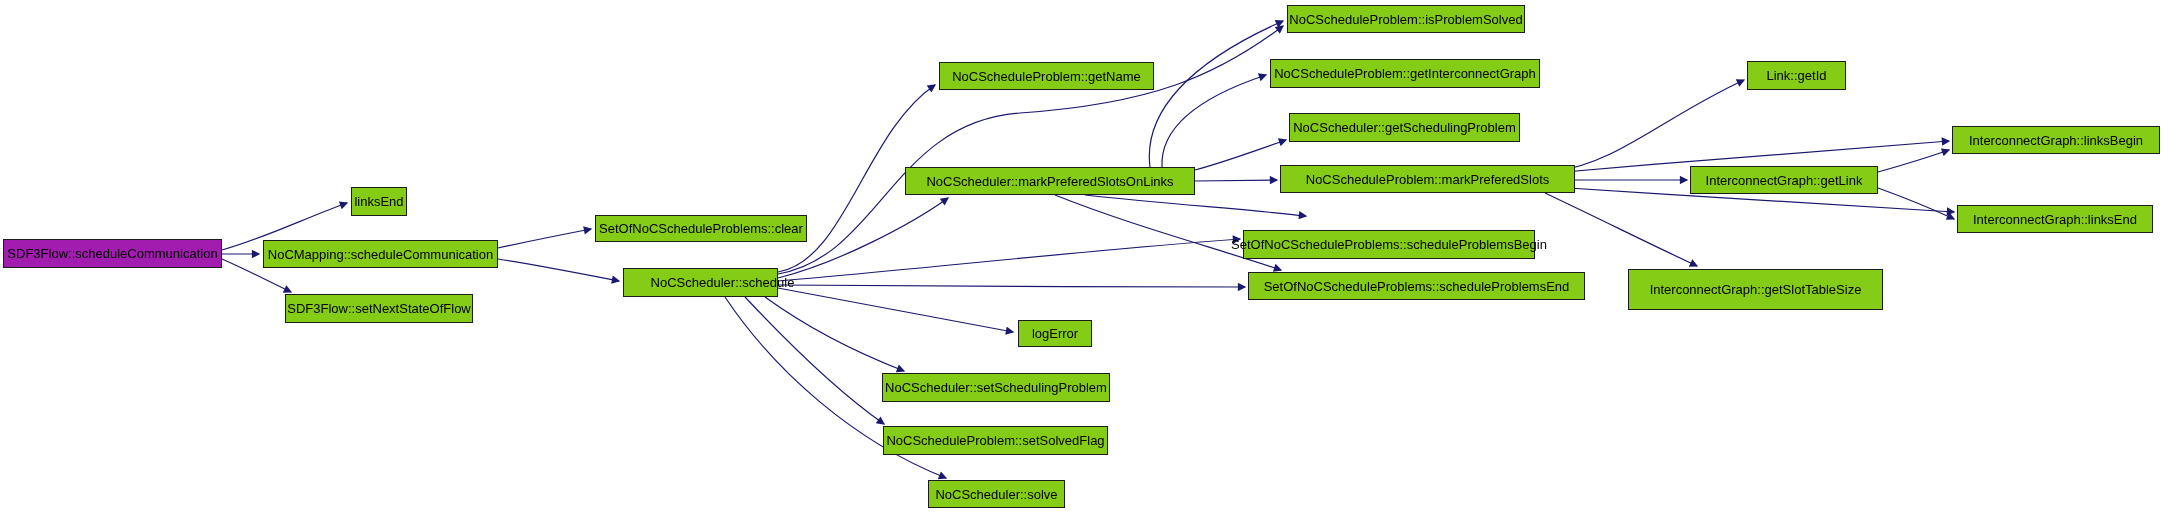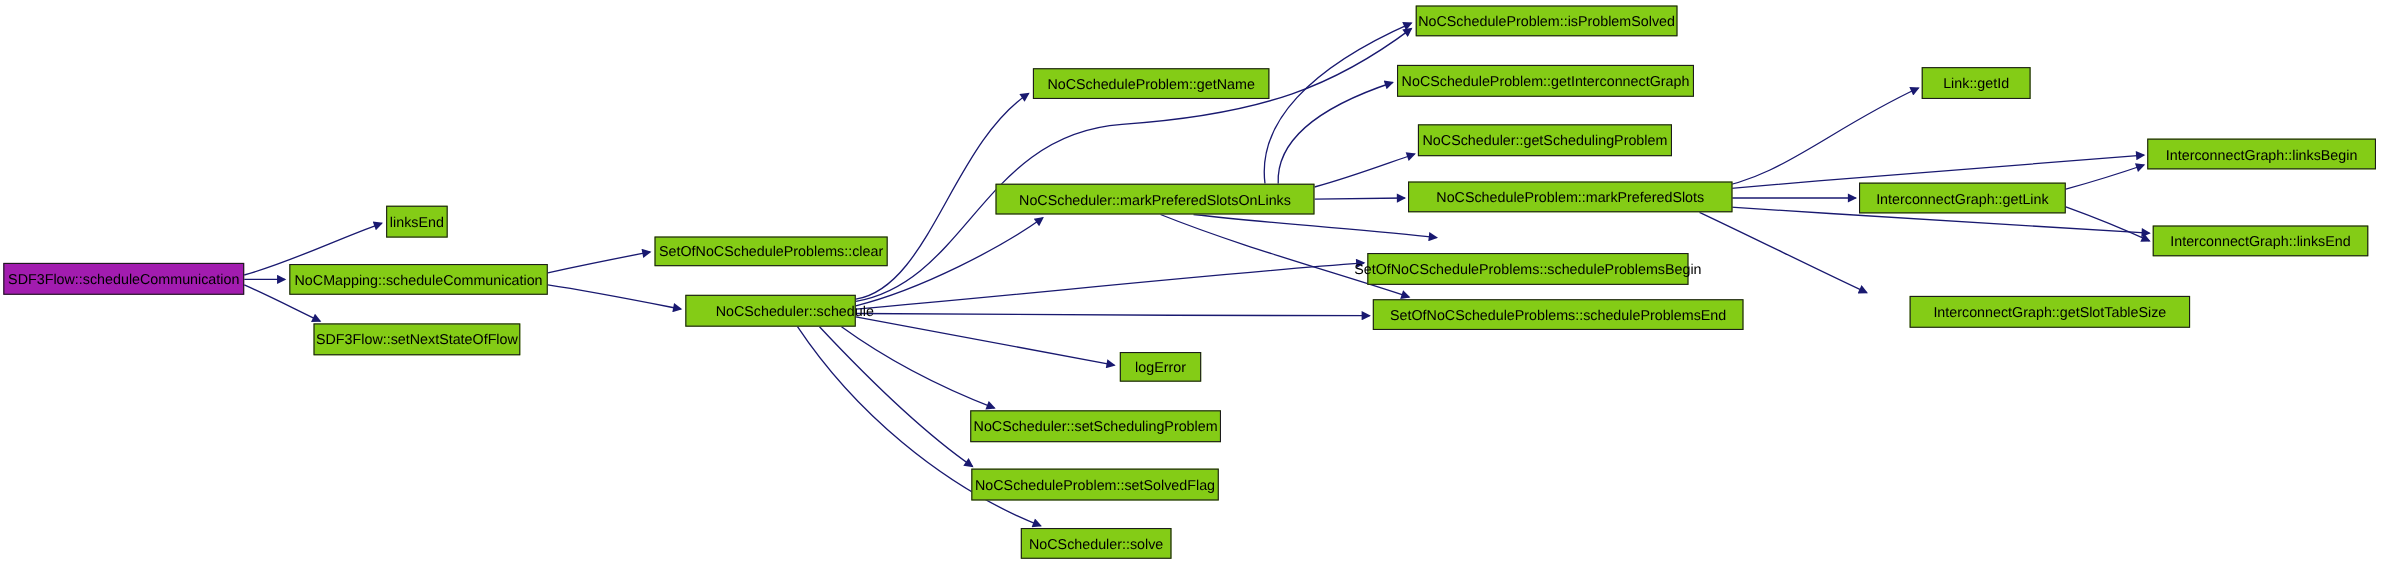--- a/index.html
+++ b/index.html
@@ -88,19 +88,19 @@
       <div class="node" style="left: 1287px; top: 5px; width: 238px; height: 28px;">NoCScheduleProblem::isProblemSolved</div>
       <div class="node" style="left: 1270px; top: 59px; width: 270px; height: 29px;">NoCScheduleProblem::getInterconnectGraph</div>
       <div class="node" style="left: 1289px; top: 113px; width: 231px; height: 29px;">NoCScheduler::getSchedulingProblem</div>
       <div class="node" style="left: 1280px; top: 165px; width: 295px; height: 28px;">NoCScheduleProblem::markPreferedSlots</div>
       <div class="node" style="left: 1243px; top: 218px; width: 292px; height: 29px; margin-top: 12px;">SetOfNoCScheduleProblems::scheduleProblemsBegin</div>
       <div class="node" style="left: 1248px; top: 272px; width: 337px; height: 28px;">SetOfNoCScheduleProblems::scheduleProblemsEnd</div>
       <div class="node" style="left: 1747px; top: 61px; width: 99px; height: 29px;">Link::getId</div>
       <div class="node" style="left: 1690px; top: 166px; width: 188px; height: 28px;">InterconnectGraph::getLink</div>
       <div class="node" style="left: 1952px; top: 126px; width: 208px; height: 28px;">InterconnectGraph::linksBegin</div>
       <div class="node" style="left: 1957px; top: 205px; width: 196px; height: 28px;">InterconnectGraph::linksEnd</div>
-      <div class="node" style="left: 1736px; top: 269px; width: 255px; height: 29px;">InterconnectGraph::getSlotTableSize</div>
+      <div class="node" style="left: 1628px; top: 269px; width: 255px; height: 41px;">InterconnectGraph::getSlotTableSize</div>
       <div class="node" style="left: 1018px; top: 320px; width: 74px; height: 27px;">logError</div>
       <div class="node" style="left: 882px; top: 373px; width: 228px; height: 29px;">NoCScheduler::setSchedulingProblem</div>
       <div class="node" style="left: 883px; top: 426px; width: 225px; height: 29px;">NoCScheduleProblem::setSolvedFlag</div>
       <div class="node" style="left: 928px; top: 480px; width: 137px; height: 28px;">NoCScheduler::solve</div>
     </div>
 </div>
 
 </body></html>

